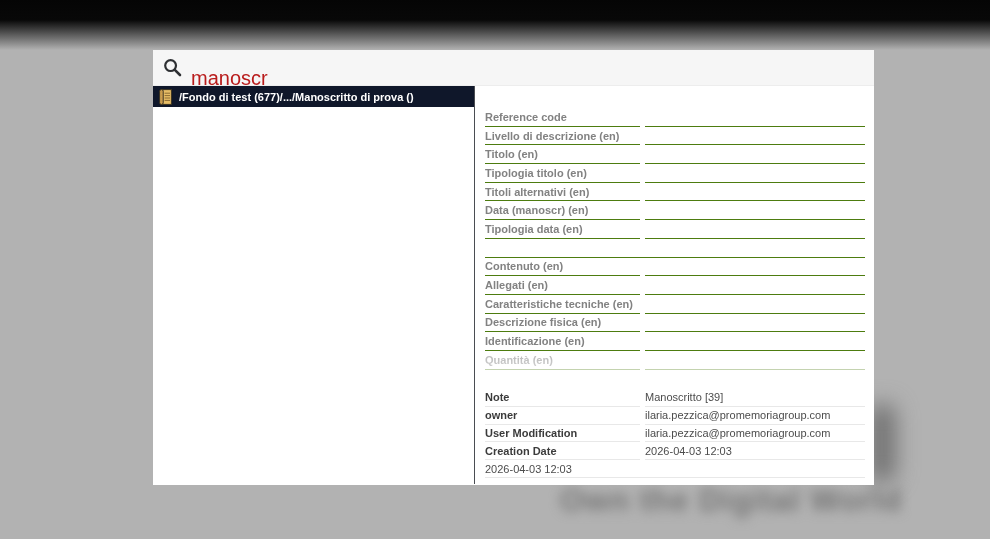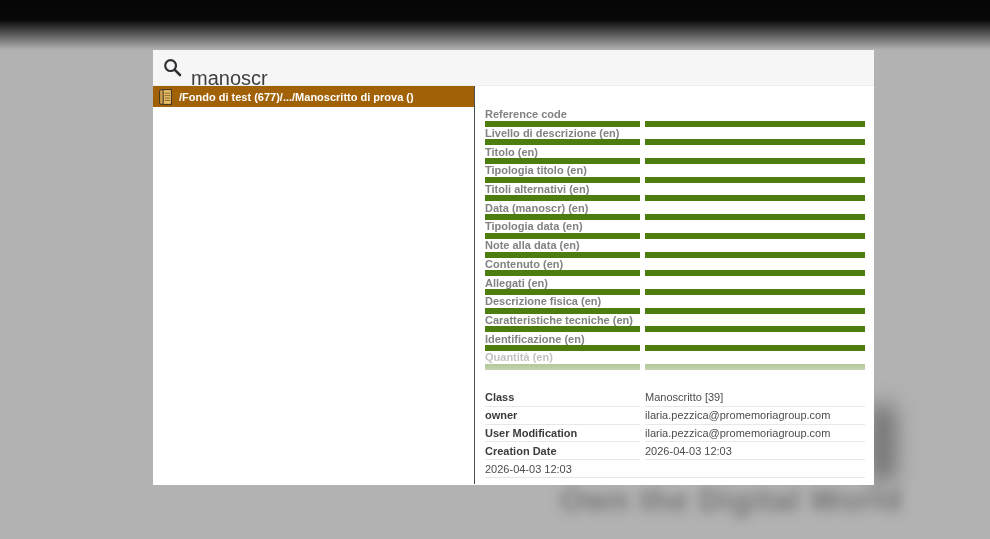--- a/index.html
+++ b/index.html
@@ -59,39 +59,39 @@
     border-bottom: 1px solid #ededed;
     box-sizing: border-box;
     display: flex;
     align-items: center;
     padding: 0 12px 0 10px;
   }
   .search-icon { flex: 0 0 auto; display: flex; }
   .search-text {
     margin-left: 9px;
     font-size: 20px;
-    color: #404040;
+    color: #b91c1c;
     line-height: 1;
     white-space: pre;
     margin-top: 20px;
   }
   .modal-body {
     display: flex;
     height: 398px;
   }
   
   .results-panel {
     width: 322px;
     box-sizing: border-box;
     border-right: 1px solid #4a4d52;
     background: #ffffff;
   }
   .result-row {
     height: 21px;
-    background: #a16207;
+    background: #0f172a;
     color: #ffffff;
     display: flex;
     align-items: center;
     padding: 0 6px;
     cursor: pointer;
   }
   .result-row .scroll-icon { flex: 0 0 auto; display: flex; margin-right: 7px; }
   .result-label {
     font-size: 11px;
     font-weight: bold;
@@ -109,21 +109,21 @@
   }
   .fields {
     position: relative;
     box-sizing: border-box;
     padding-top: 22px;
     height: 303px;
     overflow: hidden;
   }
   .frow { display: flex; gap: 5px; }
   .frow .cell {
-    border-bottom: 6px solid #4d7c0f;
+    border-bottom: 1px solid #4d7c0f;
     height: 18.7px;
     box-sizing: border-box;
     display: flex;
     align-items: center;
     overflow: hidden;
   }
   .frow .lbl {
     width: 155px;
     flex: 0 0 auto;
     font-size: 11px;
@@ -232,60 +232,59 @@
     <div class="cell lbl">Data (manoscr) (en)</div>
     <div class="cell val"></div>
   </div>
 
   <div class="frow">
     <div class="cell lbl">Tipologia data (en)</div>
     <div class="cell val"></div>
   </div>
 
   <div class="frow">
-    <div class="cell lbl">Note alla data (en)</div>
     <div class="cell val"></div>
   </div>
 
 
   <div class="frow">
     <div class="cell lbl">Contenuto (en)</div>
     <div class="cell val"></div>
   </div>
 
   <div class="frow">
     <div class="cell lbl">Allegati (en)</div>
     <div class="cell val"></div>
   </div>
 
   <div class="frow">
+    <div class="cell lbl">Caratteristiche tecniche (en)</div>
+    <div class="cell val"></div>
+  </div>
+
+  <div class="frow">
     <div class="cell lbl">Descrizione fisica (en)</div>
-    <div class="cell val"></div>
-  </div>
-
-  <div class="frow">
-    <div class="cell lbl">Caratteristiche tecniche (en)</div>
     <div class="cell val"></div>
   </div>
 
   <div class="frow">
     <div class="cell lbl">Identificazione (en)</div>
     <div class="cell val"></div>
   </div>
 
   <div class="frow">
     <div class="cell lbl">Quantità (en)</div>
     <div class="cell val"></div>
   </div>
 </div>
           <div class="fade-overlay"></div>
         </div>
         <div class="meta" id="meta-inner">
   <div class="mrow">
-    <div class="cell lbl">Class</div>
+    <div class="cell lbl">Note</div>
     <div class="cell val">Manoscritto [39]</div>
   </div>
 
   <div class="mrow">
     <div class="cell lbl">owner</div>
     <div class="cell val">ilaria.pezzica@promemoriagroup.com</div>
   </div>
 
   <div class="mrow">
     <div class="cell lbl">User Modification</div>

